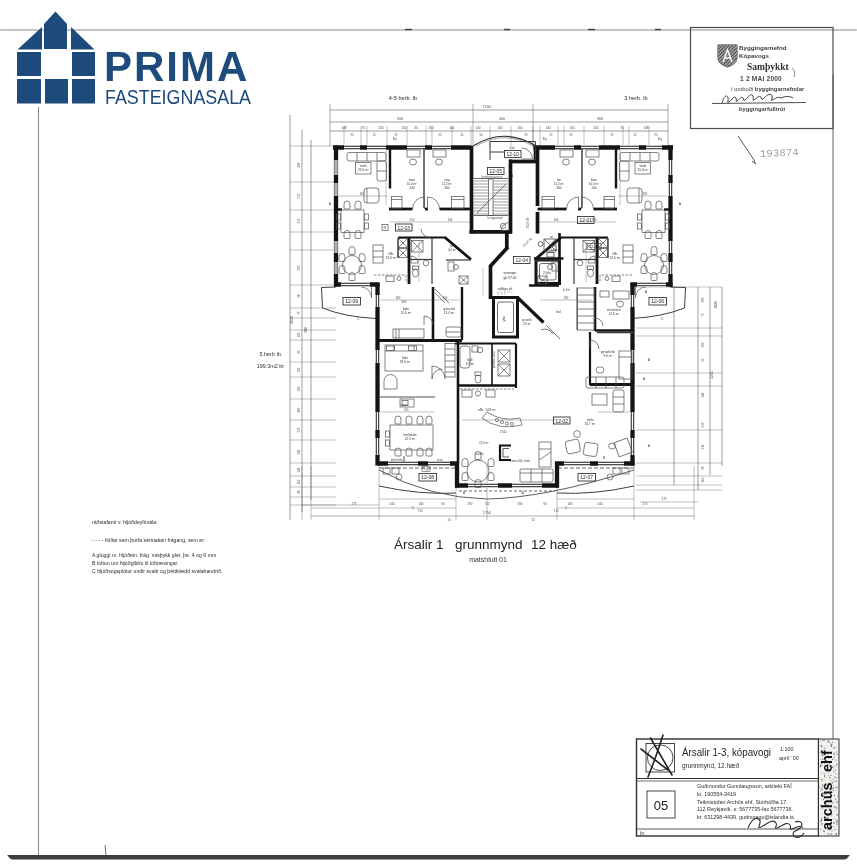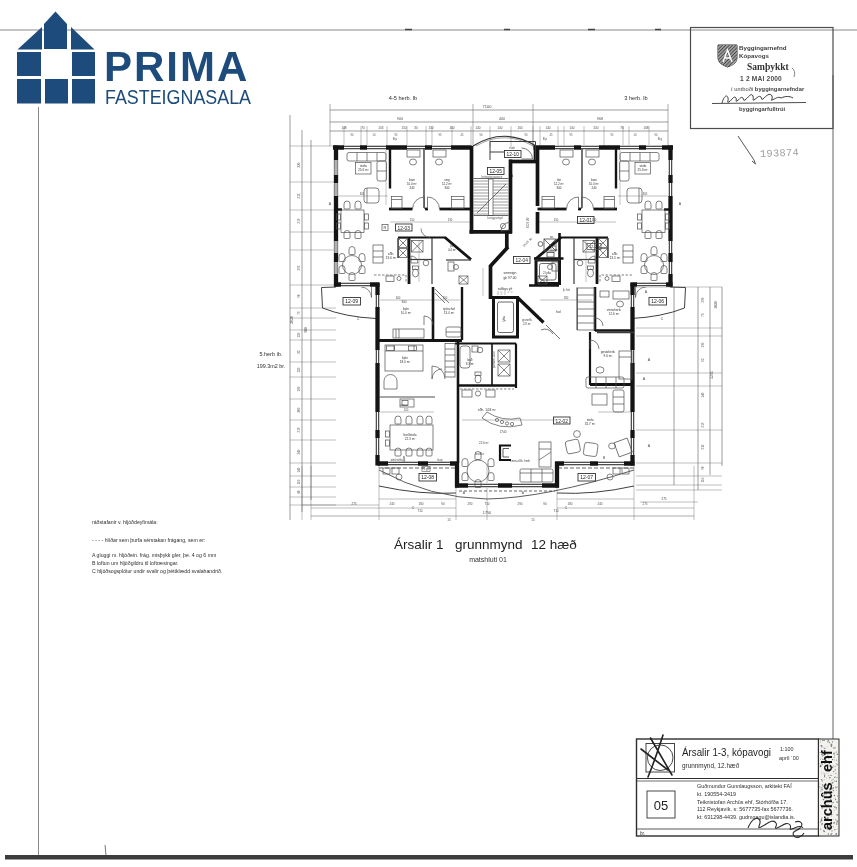--- a/index.html
+++ b/index.html
@@ -1,15 +1,15 @@
 <!DOCTYPE html>
 <html><head><meta charset="utf-8"><title>Ársalir 1 grunnmynd</title>
 <style>
 html,body{margin:0;padding:0;background:#ffffff;}
-#page{width:857px;height:867px;position:relative;overflow:hidden;background:#ffffff;}
+#page{width:857px;height:867px;position:relative;overflow:hidden;background:#ffffff;border-radius:32px;}
 </style></head>
 <body>
 <div id="page">
 <svg width="857" height="867" viewBox="0 0 857 867" style="filter:blur(0.25px)">
 <defs>
 <pattern id="hatch" width="2.4" height="2.4" patternUnits="userSpaceOnUse" patternTransform="rotate(45)">
 <rect width="2.4" height="2.4" fill="#9f9f9f"></rect>
           <line x1="0" y1="0" x2="0" y2="2.4" stroke="#2f2f2f" stroke-width="1.3"></line>
 </pattern>
 </defs>

